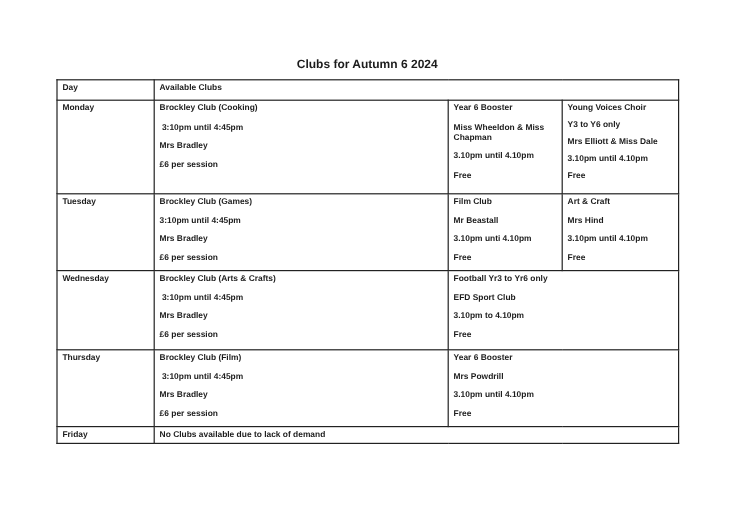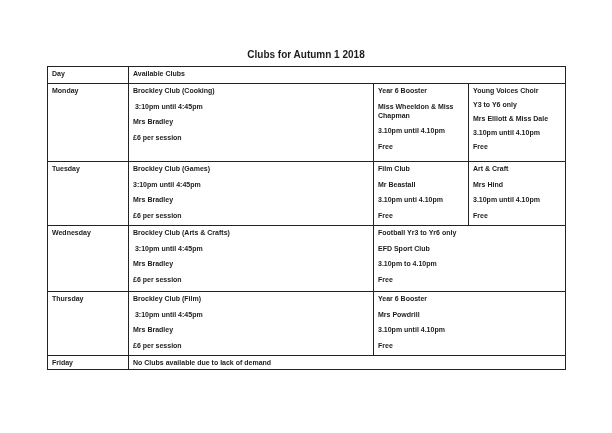--- a/index.html
+++ b/index.html
@@ -52,21 +52,21 @@
   tr.h-tuesday { height: 64px; }
   tr.h-wednesday { height: 66px; }
   tr.h-thursday  { height: 64px; }
   tr.h-friday  { height: 14px; }
 </style>
 </head>
 <body>
 
 <div class="page">
 
-  <div class="doc-title">Clubs for Autumn 1 2018</div>
+  <div class="doc-title">Clubs for Autumn 6 2024</div>
 
   <table class="clubs">
     <colgroup>
       <col style="width:81px">
       <col style="width:245px">
       <col style="width:95px">
       <col style="width:97px">
     </colgroup>
 
     <tbody>

